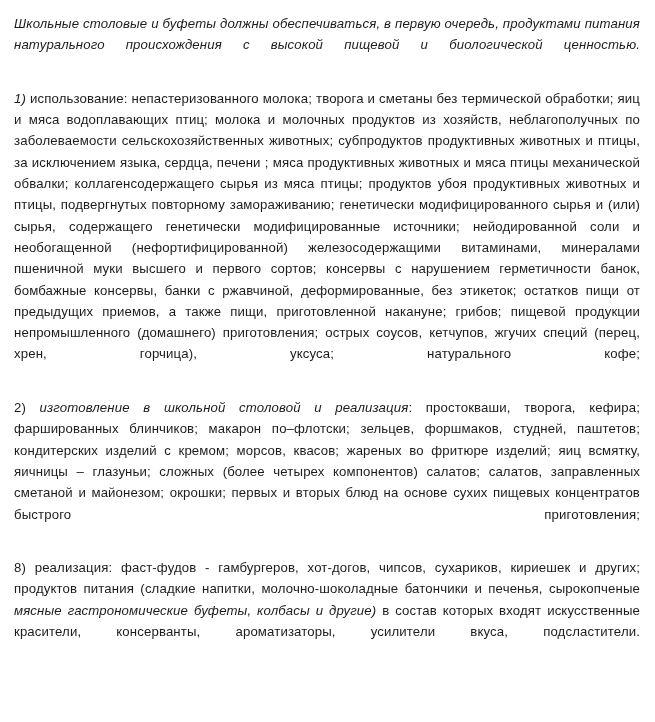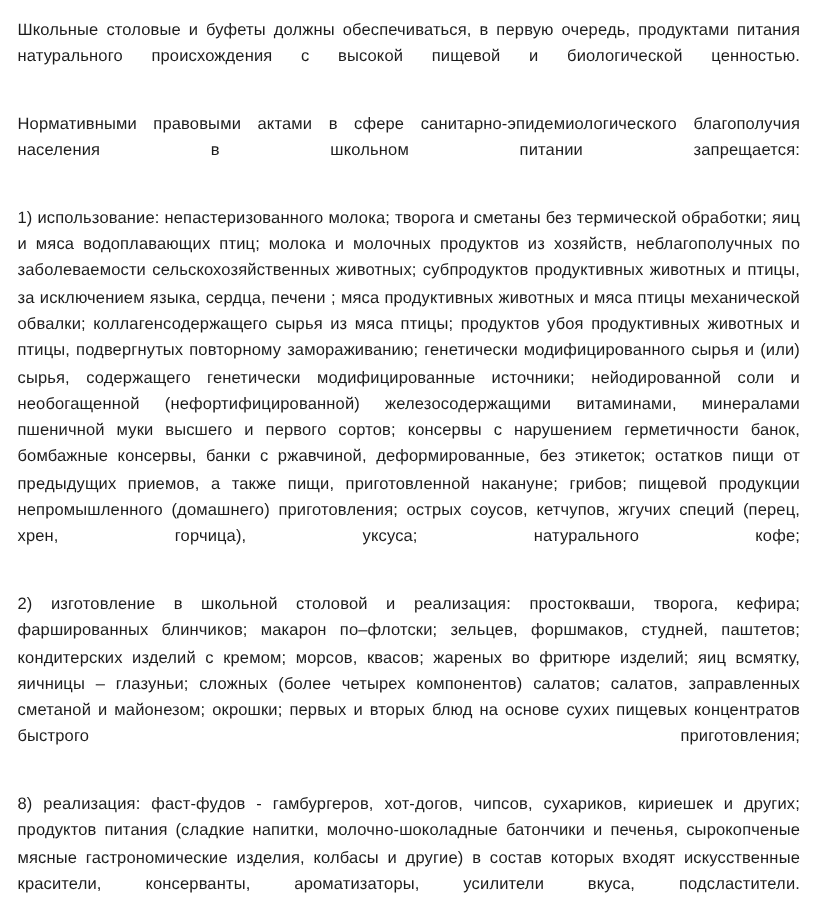--- a/index.html
+++ b/index.html
@@ -28,46 +28,44 @@
     line-height: 21.3px;
     text-align: justify;
     text-justify: inter-word;
     color: #1c1c1c;
     letter-spacing: 0.01em;
   }
   p.para:last-child {
     margin-bottom: 0;
   }
   .it {
+    font-style: italic;
   }
   
   p.para::after {
     content: "";
     display: inline-block;
     width: 100%;
   }
 </style>
 </head>
 <body>
 
 <div id="page">
 
   <p class="para">
     <span class="it">Школьные столовые и буфеты должны обеспечиваться, в первую очередь, продуктами питания натурального происхождения с высокой пищевой и биологической ценностью.</span>
   </p>
 
-  <p class="para">
-    <span class="it">Нормативными правовыми актами в сфере санитарно-эпидемиологического благополучия населения в школьном питании запрещается:</span>
-  </p>
 
   <p class="para">
     <span class="it">1)</span><span> использование: непастеризованного молока; творога и сметаны без термической обработки; яиц и мяса водоплавающих птиц; молока и молочных продуктов из хозяйств, неблагополучных по заболеваемости сельскохозяйственных животных; субпродуктов продуктивных животных и птицы, за исключением языка, сердца, печени ; мяса продуктивных животных и мяса птицы механической обвалки; коллагенсодержащего сырья из мяса птицы; продуктов убоя продуктивных животных и птицы, подвергнутых повторному замораживанию; генетически модифицированного сырья и (или) сырья, содержащего генетически модифицированные источники; нейодированной соли и необогащенной (нефортифицированной) железосодержащими витаминами, минералами пшеничной муки высшего и первого сортов; консервы с нарушением герметичности банок, бомбажные консервы, банки с ржавчиной, деформированные, без этикеток; остатков пищи от предыдущих приемов, а также пищи, приготовленной накануне; грибов; пищевой продукции непромышленного (домашнего) приготовления; острых соусов, кетчупов, жгучих специй (перец, хрен, горчица), уксуса; натурального кофе;</span>
   </p>
 
   <p class="para">
     <span>2) </span><span class="it">изготовление в школьной столовой и реализация</span><span>: простокваши, творога, кефира; фаршированных блинчиков; макарон по–флотски; зельцев, форшмаков, студней, паштетов; кондитерских изделий с кремом; морсов, квасов; жареных во фритюре изделий; яиц всмятку, яичницы – глазуньи; сложных (более четырех компонентов) салатов; салатов, заправленных сметаной и майонезом; окрошки; первых и вторых блюд на основе сухих пищевых концентратов быстрого приготовления;</span>
   </p>
 
   <p class="para">
-    <span>8) реализация: фаст-фудов - гамбургеров, хот-догов, чипсов, сухариков, кириешек и других; продуктов питания (сладкие напитки, молочно-шоколадные батончики и печенья, сырокопченые </span><span class="it">мясные гастрономические изделия, колбасы и другие)</span><span> в состав которых входят искусственные красители, консерванты, ароматизаторы, усилители вкуса, подсластители.</span>
+    <span>8) реализация: фаст-фудов - гамбургеров, хот-догов, чипсов, сухариков, кириешек и других; продуктов питания (сладкие напитки, молочно-шоколадные батончики и печенья, сырокопченые </span><span class="it">мясные гастрономические буфеты, колбасы и другие)</span><span> в состав которых входят искусственные красители, консерванты, ароматизаторы, усилители вкуса, подсластители.</span>
   </p>
 
 </div>
 
 </body></html>

